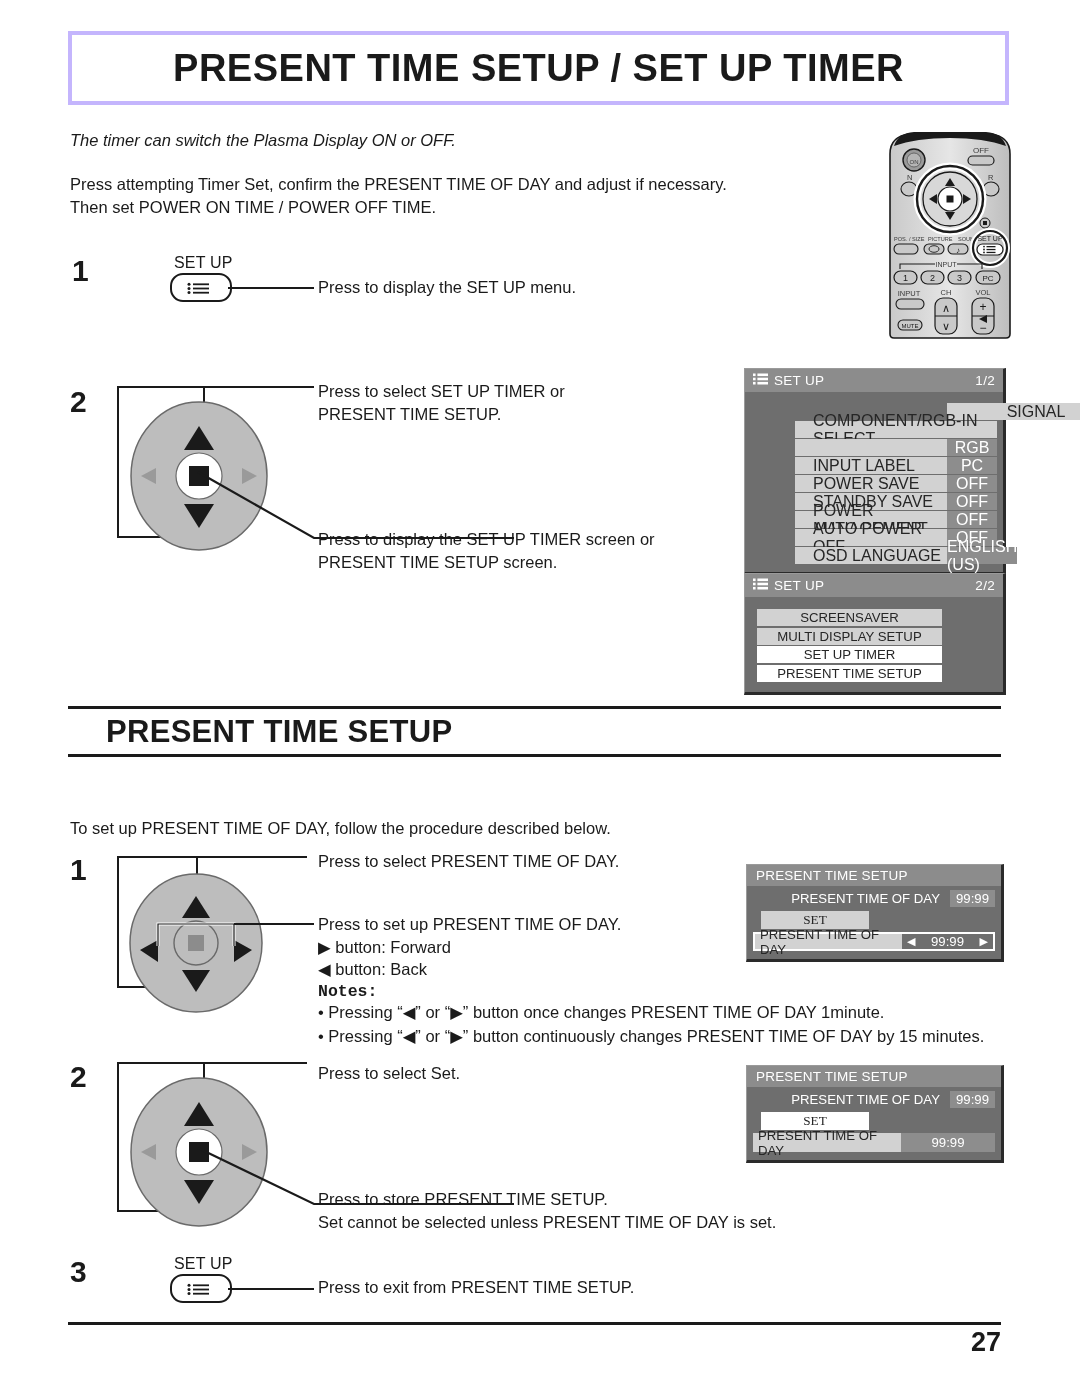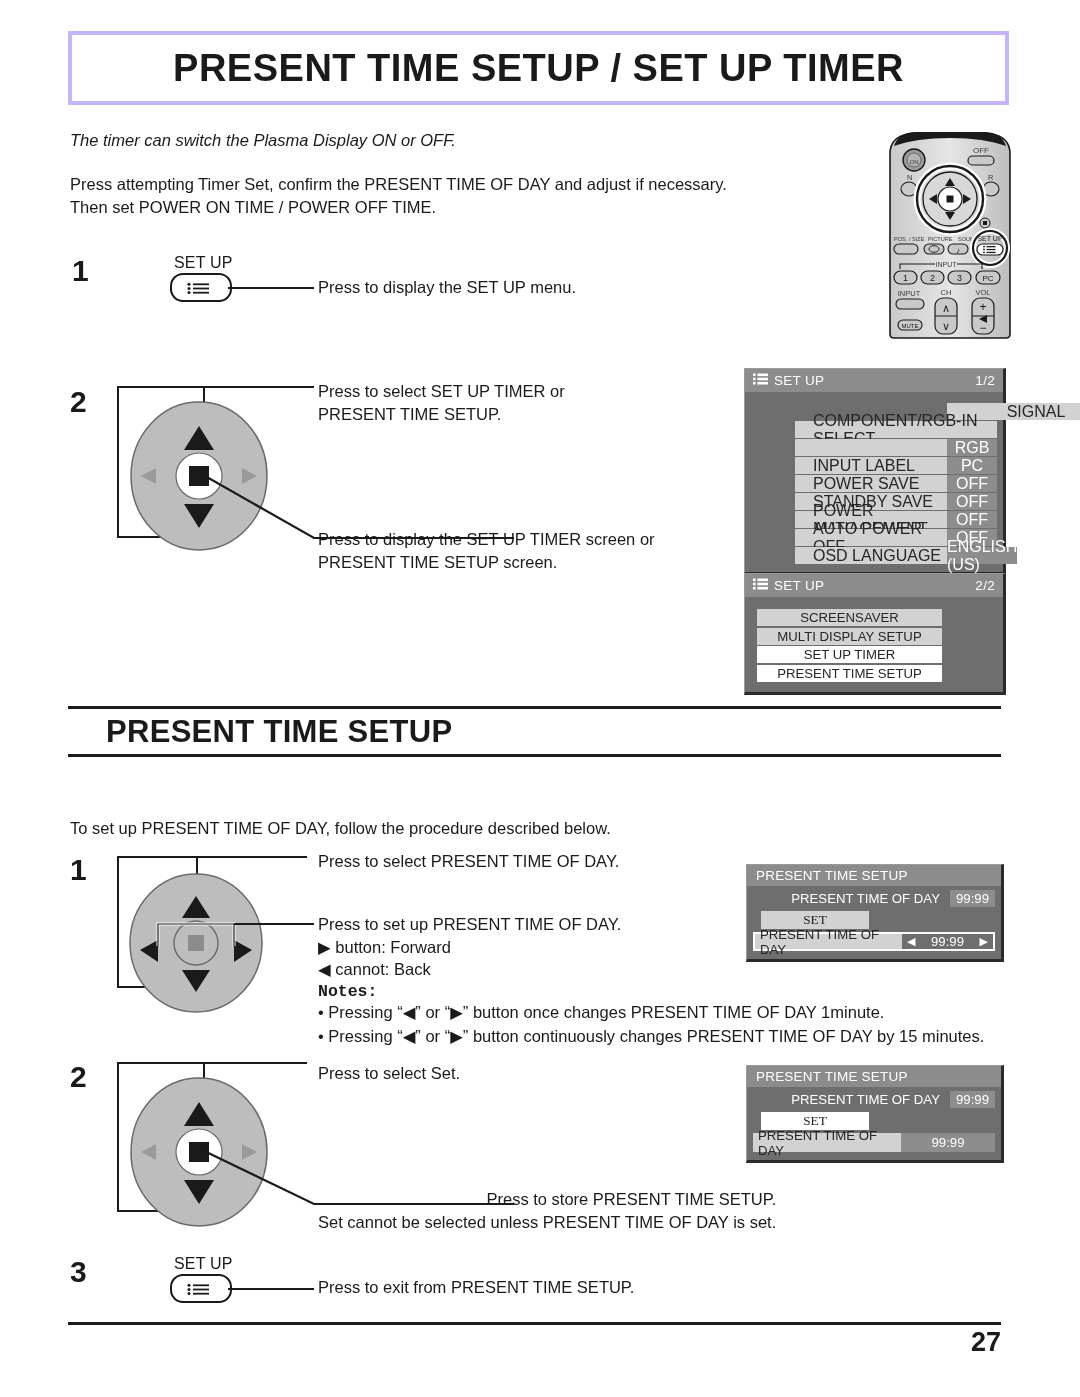--- a/index.html
+++ b/index.html
@@ -430,21 +430,21 @@
       <path d="M36 74 L36 52 L112 52 L112 74" fill="none" stroke="#1a1a1a" stroke-width="1.2"></path>
     </svg>
   </div>
 
   <div class="ln h" style="left:234px;top:923px;width:80px;"></div>
 
   <div class="callout" style="left:318px;top:850px;">Press to select PRESENT TIME OF DAY.</div>
   <div class="callout" style="left:318px;top:913px;">
     <div>Press to set up PRESENT TIME OF DAY.</div>
     <div>▶ button: Forward</div>
-    <div>◀ cannot: Back</div>
+    <div>◀ button: Back</div>
     <div class="notes-head">Notes:</div>
   </div>
   <div class="bullets" style="left:318px;top:1000px;">
     <div>• Pressing “◀” or “▶” button once changes PRESENT TIME OF DAY 1minute.</div>
     <div>• Pressing “◀” or “▶” button continuously changes PRESENT TIME OF DAY by 15 minutes.</div>
   </div>
 
   <div class="osd pts" style="left:746px;top:864px;width:258px;">
     <div class="titlebar">PRESENT  TIME SETUP</div>
     <div class="line1">
@@ -482,21 +482,21 @@
       <rect x="65" y="66" width="20" height="20" fill="#1a1a1a"></rect>
     </svg>
   </div>
   <div>
     <svg style="position:absolute;left:196px;top:1142px;" width="320" height="85" viewBox="0 0 320 85">
       <path d="M2 6 L118 62 L318 62" fill="none" stroke="#1a1a1a" stroke-width="2.2"></path>
     </svg>
   </div>
 
   <div class="callout" style="left:318px;top:1062px;">Press to select Set.</div>
-  <div class="callout" style="left:318px;top:1188px;text-align:right;">
+  <div class="callout" style="left:318px;top:1188px;">
     <div>Press to store PRESENT TIME SETUP.</div>
     <div>Set cannot be selected unless PRESENT TIME OF DAY is set.</div>
   </div>
 
   <div class="osd pts" style="left:746px;top:1065px;width:258px;">
     <div class="titlebar">PRESENT  TIME SETUP</div>
     <div class="line1">
       <span class="lab">PRESENT  TIME OF DAY</span>
       <span class="tm">99:99</span>
     </div>

